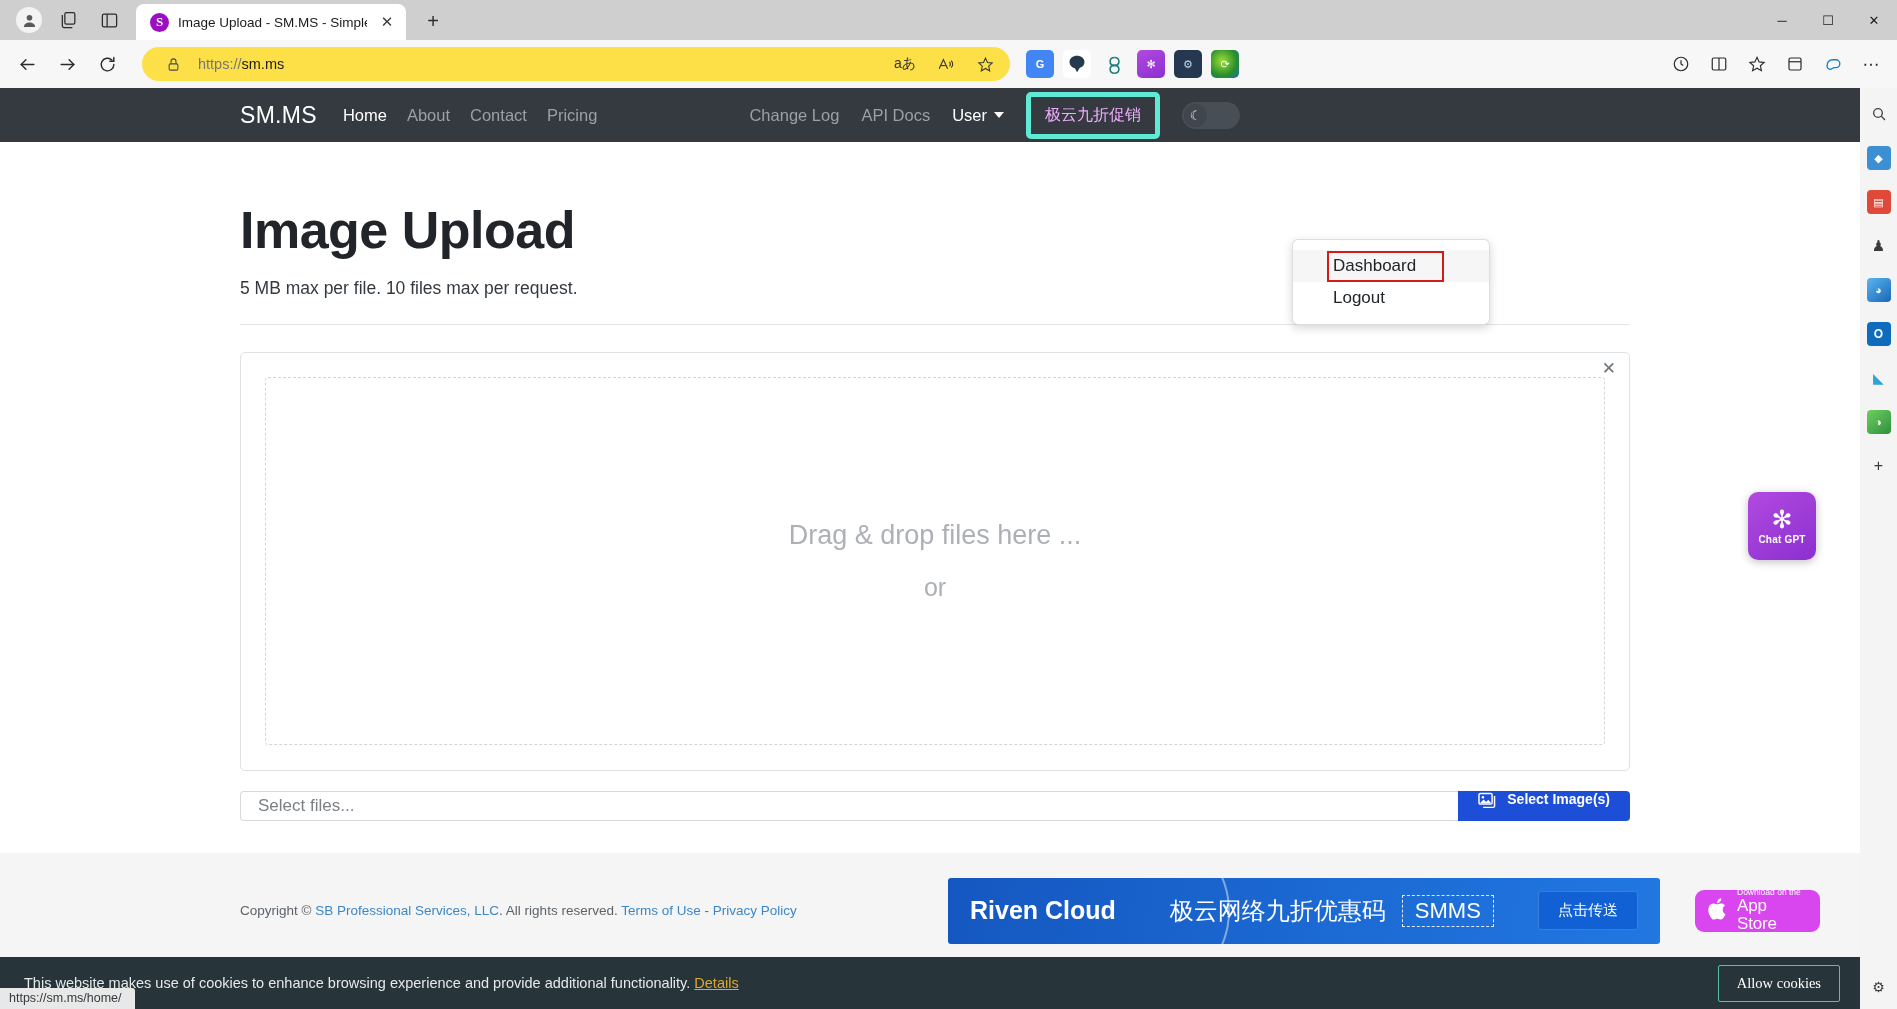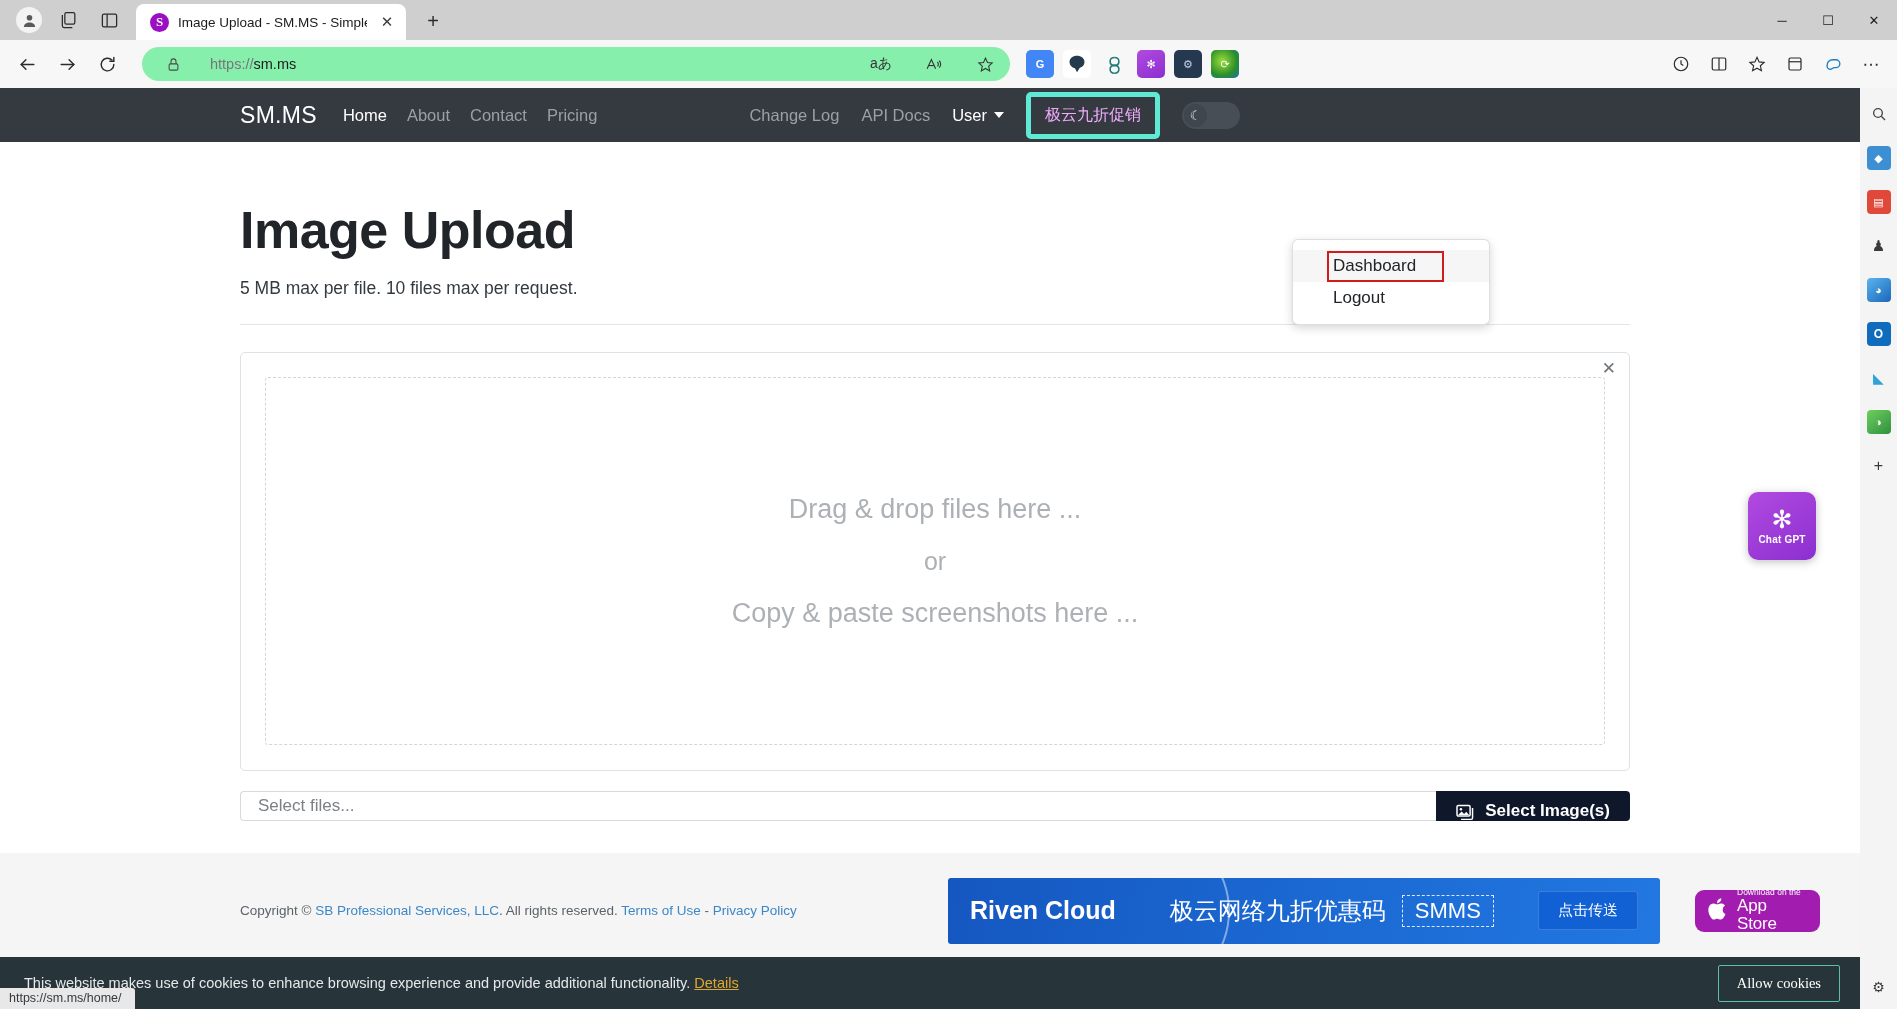--- a/index.html
+++ b/index.html
@@ -62,22 +62,22 @@
   .toolbar {
     height: 48px; background: #f7f7f7; display: flex;
     align-items: center; padding: 0 8px; gap: 2px;
   }
   .nav-btn {
     width: 38px; height: 36px; display: flex; align-items: center;
     justify-content: center; color: #2b2b2b; border-radius: 5px;
   }
   .omnibox {
     flex: 0 0 auto; width: 868px; height: 34px; margin-left: 14px;
-    background: #86efac; border-radius: 17px; display: flex;
-    align-items: center; padding: 0 10px 0 16px; gap: 22px;
+    background: #fde047; border-radius: 17px; display: flex;
+    align-items: center; padding: 0 10px 0 16px; gap: 10px;
   }
   .omnibox .url {
     flex: 1 1 auto; font-size: 14.5px; color: #1b1b1b;
   }
   .omnibox .url .scheme { color: #767676; }
   .omni-icon {
     width: 30px; height: 28px; display: flex; align-items: center;
     justify-content: center; color: #353535;
   }
   .ext-icons { display: flex; align-items: center; gap: 9px; margin-left: 14px; }
@@ -180,23 +180,23 @@
 
   .filebar { margin-top: 20px; display: flex; align-items: stretch; height: 30px; }
   .filebar input {
     flex: 1 1 auto; border: 1px solid #d7dadd; border-right: none;
     border-radius: 4px 0 0 4px; font-size: 17px; color: #495057;
     padding: 0 17px; font-family: "Liberation Sans", sans-serif;
     background: #ffffff; outline: none;
   }
   .filebar input::placeholder { color: #7b8187; }
   .select-btn {
-    background: #0f172a; color: #ffffff; font-size: 17px; font-weight: 600;
+    background: #1d4ed8; color: #ffffff; font-size: 14px; font-weight: 600;
     border: none; border-radius: 0 4px 4px 0; padding: 0 20px;
-    display: flex; align-items: flex-end; gap: 9px; white-space: nowrap;
+    display: flex; align-items: flex-start; gap: 9px; white-space: nowrap;
     font-family: "Liberation Sans", sans-serif;
   }
 
   
   .site-footer {
     margin-top: 32px; background: #f5f5f5; height: 115px; width: 1860px;
     display: flex; align-items: center; padding: 0 40px 0 240px; gap: 0;
   }
   .copyright { font-size: 13.5px; color: #5c6369; white-space: nowrap; }
   .copyright a { color: #3c87c7; text-decoration: none; }
@@ -217,21 +217,21 @@
   .ad-code {
     font-size: 22px; color: #ffffff; border: 1.5px dashed rgba(255,255,255,.85);
     padding: 2px 12px; white-space: nowrap;
   }
   .ad-cta {
     margin-left: auto; background: #1161d4; color: #ffffff; font-size: 15px;
     padding: 10px 20px; border-radius: 3px; white-space: nowrap;
     box-shadow: inset 0 0 0 1px rgba(255,255,255,.18);
   }
   .appstore {
-    margin-left: 35px; background: #a21caf; border-radius: 9px;
+    margin-left: 35px; background: #d946ef; border-radius: 9px;
     width: 125px; height: 42px; display: flex; align-items: center;
     gap: 8px; padding: 0 12px; flex: 0 0 auto;
   }
   .apple-logo { color: #ffffff; font-size: 24px; line-height: 1; margin-top: -4px; }
   .as-text { display: flex; flex-direction: column; line-height: 1.05; }
   .as-small { font-size: 8.5px; color: #ffffff; }
   .as-big { font-size: 17px; color: #ffffff; font-weight: 500; letter-spacing: -.2px; }
 
   
   .cookie-bar {
@@ -449,21 +449,20 @@
       <div class="content-inner">
         <h1 class="page-title">Image Upload</h1>
         <div class="subtitle">5 MB max per file. 10 files max per request.</div>
         <div class="divider"></div>
 
         <div class="upload-card">
           <span class="card-close">✕</span>
           <div class="dropzone">
             <div class="dz-line">Drag &amp; drop files here ...</div>
             <div class="dz-or">or</div>
-            <div class="dz-line">Copy &amp; paste screenshots here ...</div>
           </div>
         </div>
 
         <div class="filebar">
           <input type="text" placeholder="Select files..." style="">
           <button class="select-btn">
             <span>
               <svg class="svg-i" width="20" height="18" viewBox="0 0 24 22" fill="#ffffff">
                   <rect x="1" y="3" width="16" height="13" rx="1.6" fill="none" stroke="#fff" stroke-width="1.8"></rect>
                   <circle cx="5.8" cy="7.6" r="1.5"></circle>

